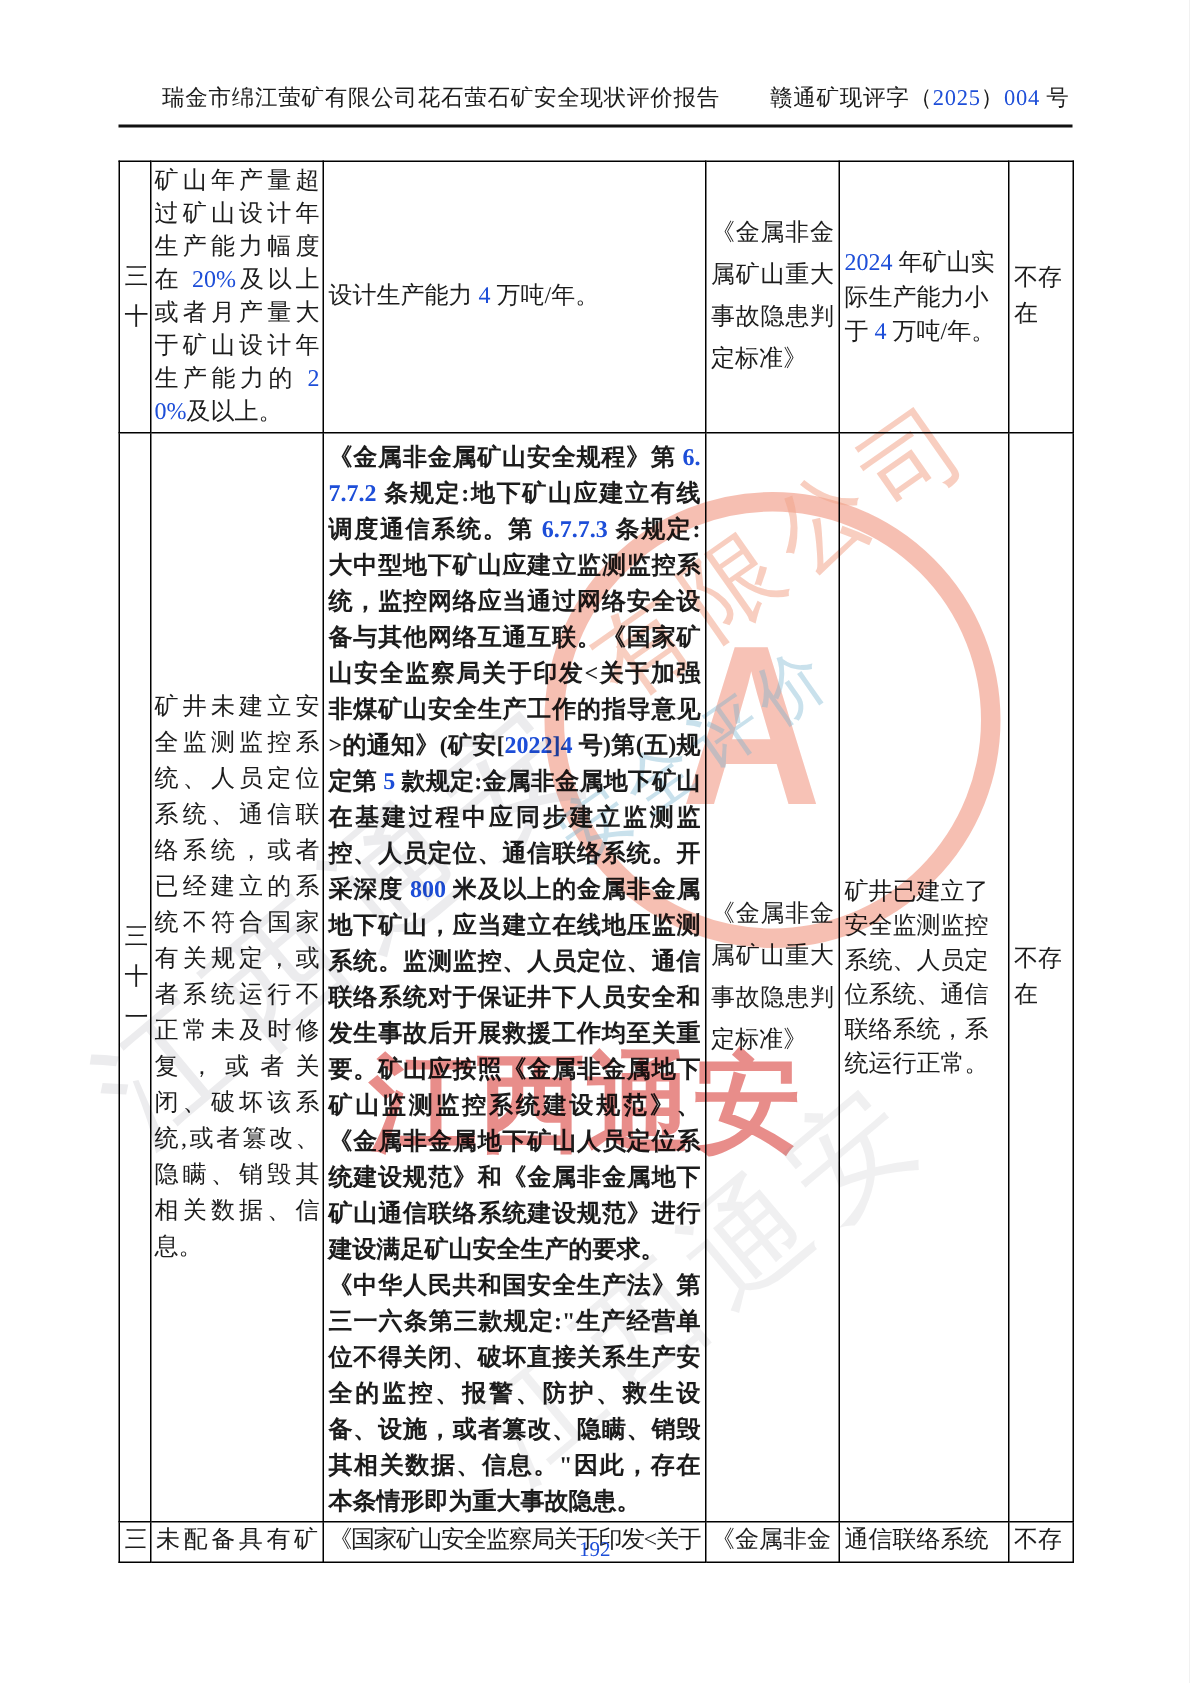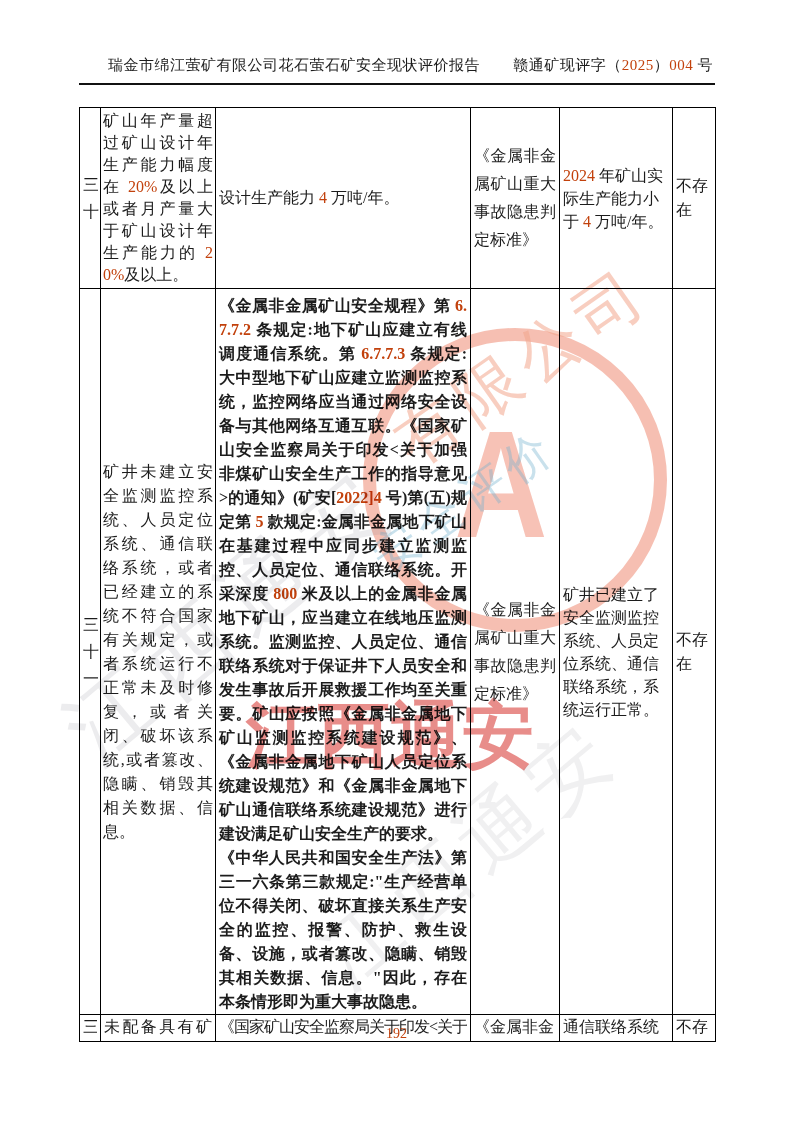--- a/index.html
+++ b/index.html
@@ -52,21 +52,21 @@
   td.c-situation p{ margin:0; }
   td.c-basis{ line-height:28px; text-align:justify; padding:0 4px; }
   td.c-eval{ line-height:23px; text-align:left; padding:0 4px; }
   td.c-result{ text-align:left; line-height:24px; }
   tr.r-partial td{ vertical-align:top; }
   tr.r-partial .clip{
     height:25px;overflow:hidden;line-height:24px;white-space:nowrap;
   }
   tr.r-partial .clip.wrapok{ white-space:normal; }
   
-  .num{ color:#c2410c; }
+  .num{ color:#1d4ed8; }
   
   .ftr-company{
     position:absolute;left:95px;top:1025px;font-size:15px;letter-spacing:1px;
   }
   .ftr-page{
     position:absolute;left:0;top:1026px;width:793px;text-align:center;
     font-size:14px;
   }
   
   .wm{

